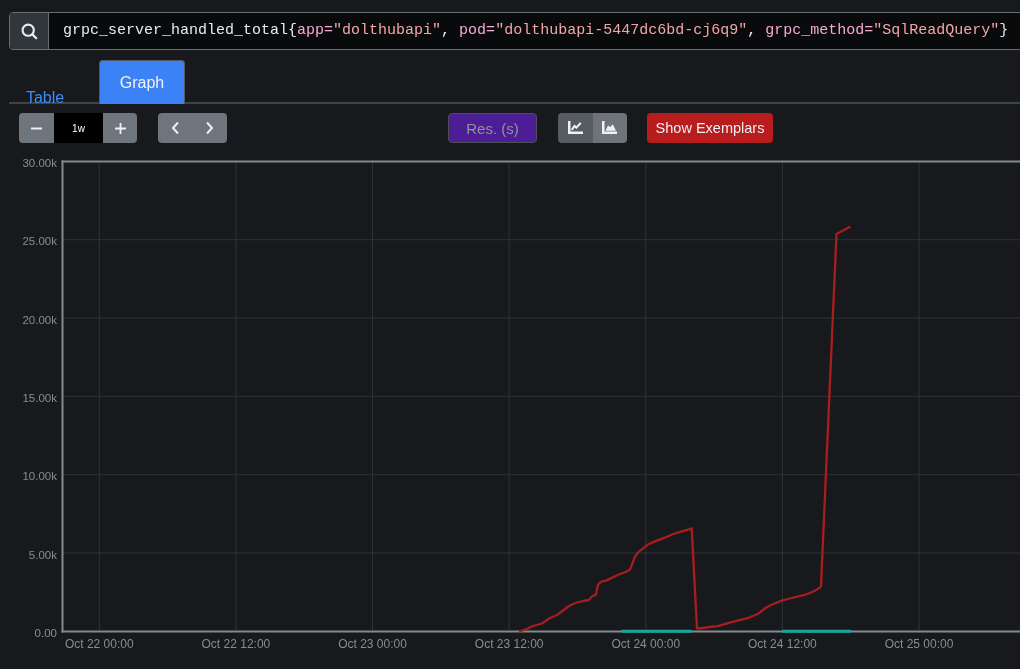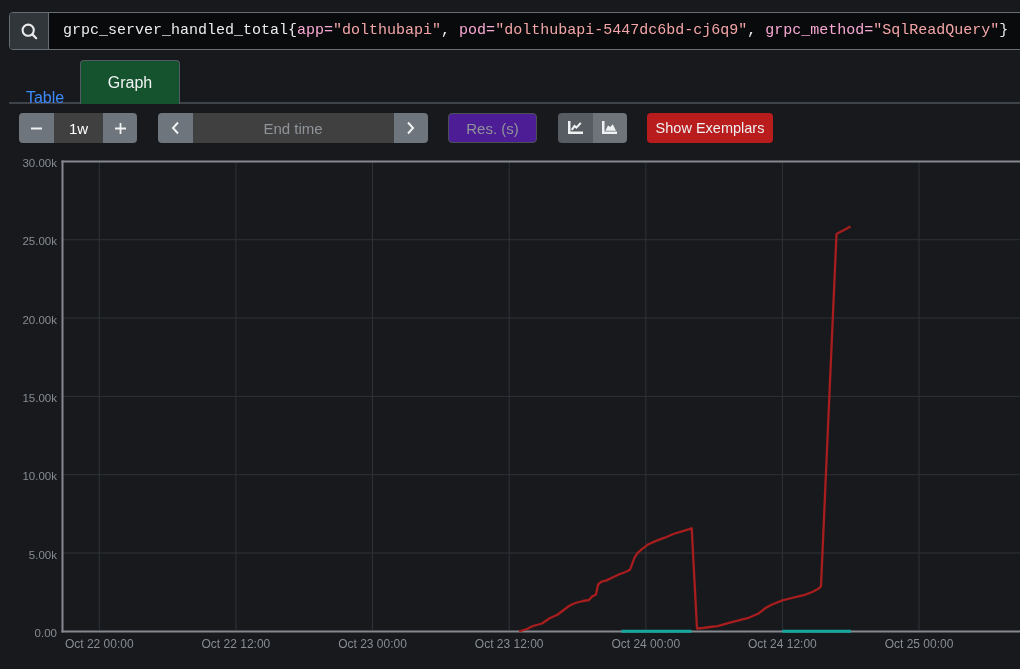--- a/index.html
+++ b/index.html
@@ -15,30 +15,30 @@
   .search-input { flex:1; background:#080a0b; color:#e9ebec;
     font-family:"Liberation Mono", monospace; font-size:15px; line-height:36px;
     padding-left:14px; white-space:nowrap; overflow:hidden; }
   .lbl { color:#f9a8d4; }
   .str { color:#f4a5a7; }
 
   
   .tabline { position:absolute; left:9px; top:102px; width:1011px; height:1.5px; background:#3e434a; }
   .tab-table { position:absolute; left:10px; top:78px; width:70px; height:40px;
     color:#3d8bfd; font-size:16px; display:flex; align-items:center; justify-content:center; }
-  .tab-graph { position:absolute; left:80px; top:60px; width:100px; height:44px;
-    background:#14532d; border:1px solid #545a61; border-bottom:none;
+  .tab-graph { position:absolute; left:99px; top:60px; width:86px; height:44px;
+    background:#3b82f6; border:1px solid #545a61; border-bottom:none;
     border-radius:4px 4px 0 0; color:#f2f3f4; font-size:16px;
     display:flex; align-items:center; justify-content:center; }
 
   
   .btn { background:#6f757c; color:#eef0f1; display:flex; align-items:center; justify-content:center; }
   .grp { position:absolute; top:113px; height:30px; display:flex; border-radius:4px; overflow:hidden; }
-  .blackin { background:#404040; color:#fff; display:flex; align-items:center; justify-content:center;
-    font-size:15px; }
+  .blackin { background:#000000; color:#fff; display:flex; align-items:center; justify-content:center;
+    font-size:10px; }
   .placeholder { color:#8f949a; }
   .res { position:absolute; left:448px; top:113px; width:89px; height:30px;
     background:#4c1d95; border:1px solid #4a5056; border-radius:4px;
     display:flex; align-items:center; justify-content:center; color:#8f949a; font-size:15px; }
   .chartbtns { position:absolute; left:558px; top:113px; height:30px; display:flex;
     border-radius:4px; overflow:hidden; }
   .cb { width:34.5px; display:flex; align-items:center; justify-content:center; }
   .exemplars { position:absolute; left:647px; top:113px; width:126px; height:30px;
     background:#b91c1c; border-radius:4px; color:#eef0f1; font-size:14.5px;
     display:flex; align-items:center; justify-content:center; }
@@ -74,21 +74,20 @@
       </svg>
   </div>
 </div>
 
 <div class="grp" style="left:158px;">
   <div class="btn" style="width:34.5px;">
     <svg width="9" height="14" viewBox="0 0 9 14">
         <polyline points="7,1.5 2,7 7,12.5" fill="none" stroke="#eef0f1" stroke-width="2"></polyline>
       </svg>
   </div>
-  <div class="blackin placeholder" style="width:201px;">End time</div>
   <div class="btn" style="width:34.5px;">
     <svg width="9" height="14" viewBox="0 0 9 14">
         <polyline points="2,1.5 7,7 2,12.5" fill="none" stroke="#eef0f1" stroke-width="2"></polyline>
       </svg>
   </div>
 </div>
 
 <div class="res">Res. (s)</div>
 
 <div class="chartbtns">

